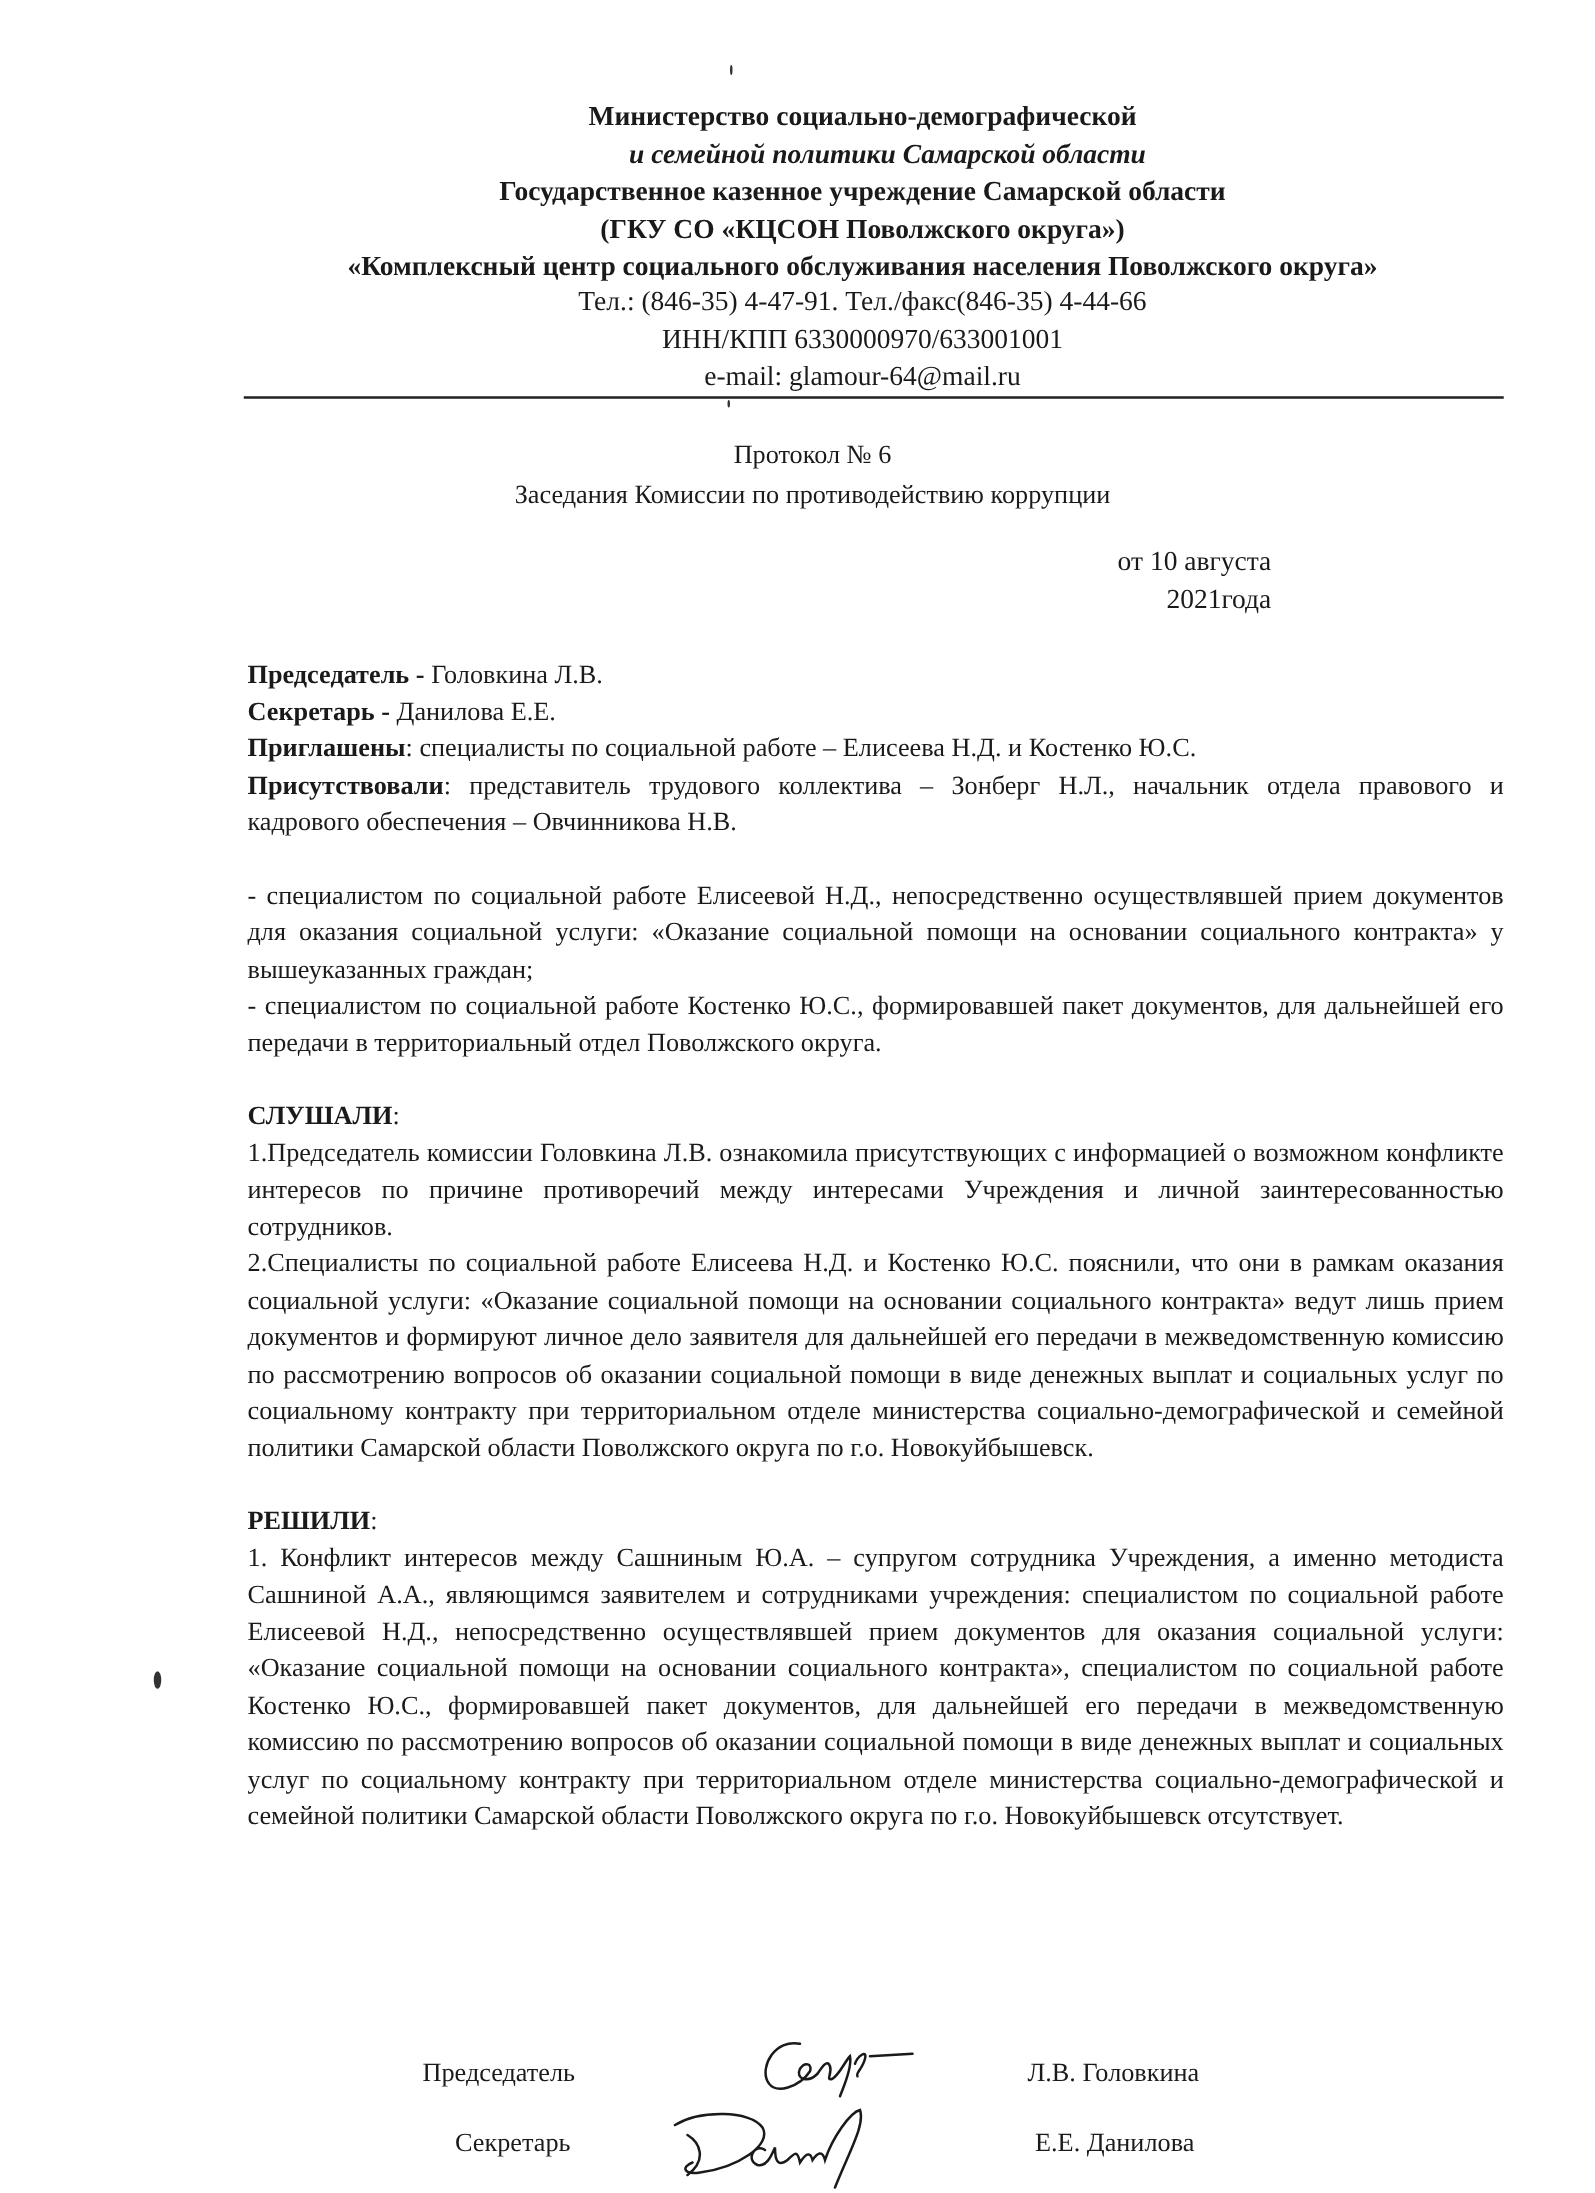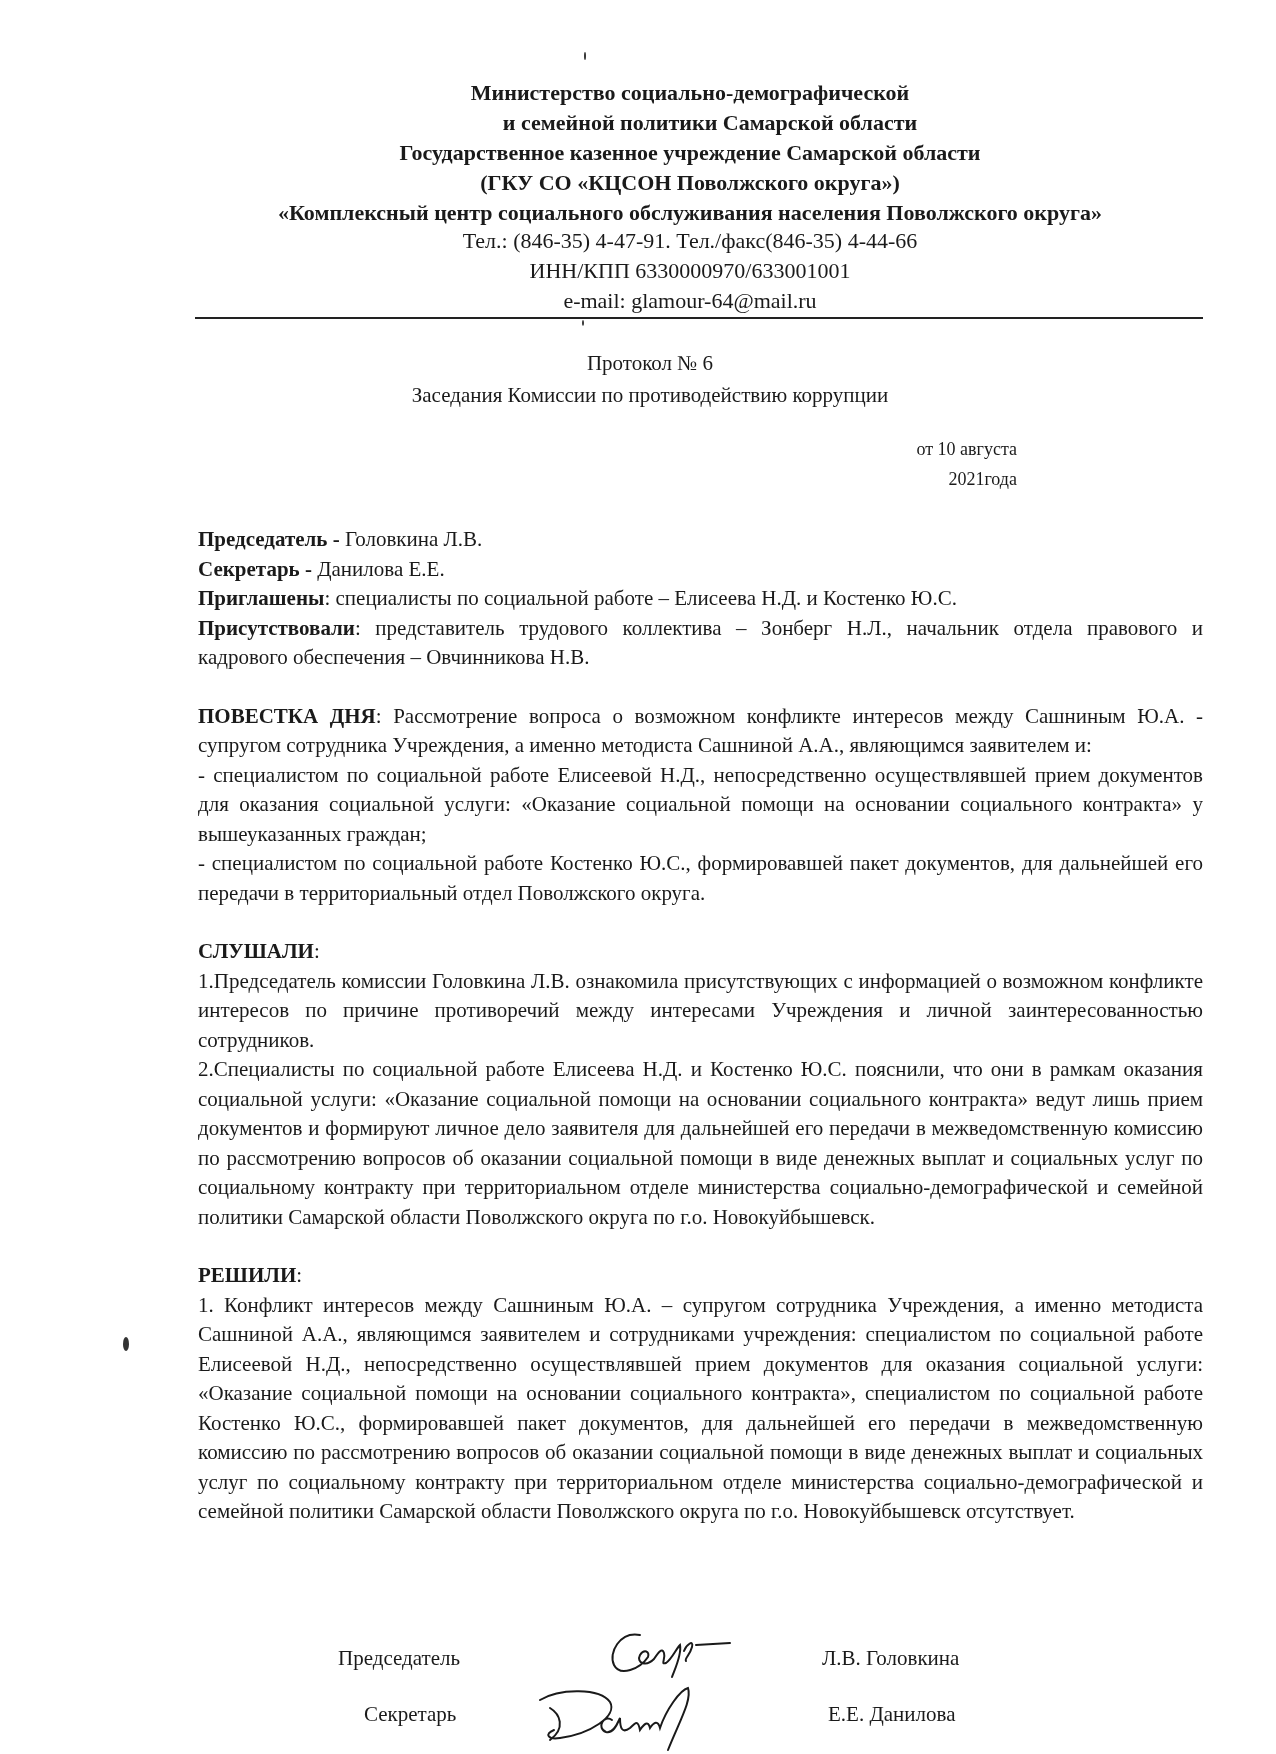--- a/index.html
+++ b/index.html
@@ -10,41 +10,41 @@
   }
   .page { position: absolute; left: 0; top: 0; width: 1092px; height: 1754px; }
   .hdr {
     position: absolute; left: 180px; width: 1020px; text-align: center;
     font-size: 22px; line-height: 30px;
   }
   .hdr .b { font-weight: bold; display: block; }
   .hdr .n { display: block; }
   .rule { position: absolute; left: 195px; width: 1008px; top: 317px; height: 2px; background: #222; }
   .title { position: absolute; left: 340px; width: 620px; text-align: center; top: 347px; font-size: 21px; line-height: 32px; }
-  .date { position: absolute; right: 75px; top: 434px; text-align: right; font-size: 18px; line-height: 30px; }
+  .date { position: absolute; right: 75px; top: 434px; text-align: right; font-size: 22px; line-height: 30px; }
   .body {
     position: absolute; left: 198px; width: 1005px; font-size: 21px; line-height: 29.5px;
     text-align: justify;
   }
   .body p { margin: 0; }
   .body .lbl { font-weight: bold; }
   .body .sec { font-weight: bold; }
   .gap { height: 29px; }
   .sig { position: absolute; font-size: 21px; line-height: 28px; }
   .mark { position: absolute; background: #333; border-radius: 50%; }
   svg.signature { position: absolute; overflow: visible; }
 </style>
 </head>
 <body>
 
 <div class="page">
 
   <div class="hdr" style="top:78px;">
     <span class="b">Министерство социально-демографической</span>
-    <span class="b" style="padding-left:40px;">и семейной политики Самарской области</span>
+    <span class="b" style="padding-left:40px;font-style:italic;">и семейной политики Самарской области</span>
     <span class="b">Государственное казенное учреждение Самарской области</span>
     <span class="b">(ГКУ СО «КЦСОН Поволжского округа»)</span>
     <span class="b">«Комплексный центр социального обслуживания населения Поволжского округа»</span>
     <span class="n" style="margin-top:-2px;">Тел.: (846-35) 4-47-91. Тел./факс(846-35) 4-44-66</span>
     <span class="n">ИНН/КПП 6330000970/633001001</span>
     <span class="n">e-mail: glamour-64@mail.ru</span>
   </div>
   <div class="rule"></div>
 
   <div class="title">
@@ -66,23 +66,20 @@
     </p>
     <p>
       <span class="lbl">Приглашены</span><span>: специалисты по социальной работе – Елисеева Н.Д. и Костенко Ю.С.</span>
     </p>
     <p>
       <span class="lbl">Присутствовали</span><span>:  представитель трудового коллектива –  Зонберг Н.Л., начальник отдела правового и кадрового обеспечения – Овчинникова Н.В.</span>
     </p>
 
     <div class="gap"></div>
 
-    <p>
-      <span class="sec">ПОВЕСТКА ДНЯ</span><span>:      Рассмотрение вопроса о возможном конфликте интересов между Сашниным Ю.А. - супругом сотрудника Учреждения, а именно методиста Сашниной А.А., являющимся заявителем  и:</span>
-    </p>
     <p> - специалистом по социальной работе Елисеевой Н.Д.,  непосредственно осуществлявшей прием документов для оказания социальной услуги: «Оказание  социальной помощи на основании социального контракта» у вышеуказанных граждан;</p>
     <p>- специалистом по социальной работе Костенко Ю.С., формировавшей пакет документов, для дальнейшей его передачи в территориальный отдел Поволжского округа.</p>
 
     <div class="gap"></div>
 
     <p>
       <span class="sec">СЛУШАЛИ</span><span>:</span>
     </p>
     <p>1.Председатель комиссии Головкина Л.В. ознакомила присутствующих с информацией о возможном конфликте интересов по причине противоречий между интересами Учреждения и личной заинтересованностью сотрудников.</p>
     <p>2.Специалисты по социальной работе Елисеева Н.Д. и Костенко Ю.С. пояснили, что они в рамкам оказания социальной услуги: «Оказание  социальной помощи на основании социального контракта» ведут лишь прием документов и формируют личное дело заявителя для дальнейшей его передачи в межведомственную комиссию по рассмотрению вопросов об оказании социальной помощи в виде денежных выплат и социальных услуг по социальному контракту при территориальном отделе министерства социально-демографической и семейной  политики Самарской области Поволжского округа по г.о. Новокуйбышевск.</p>

